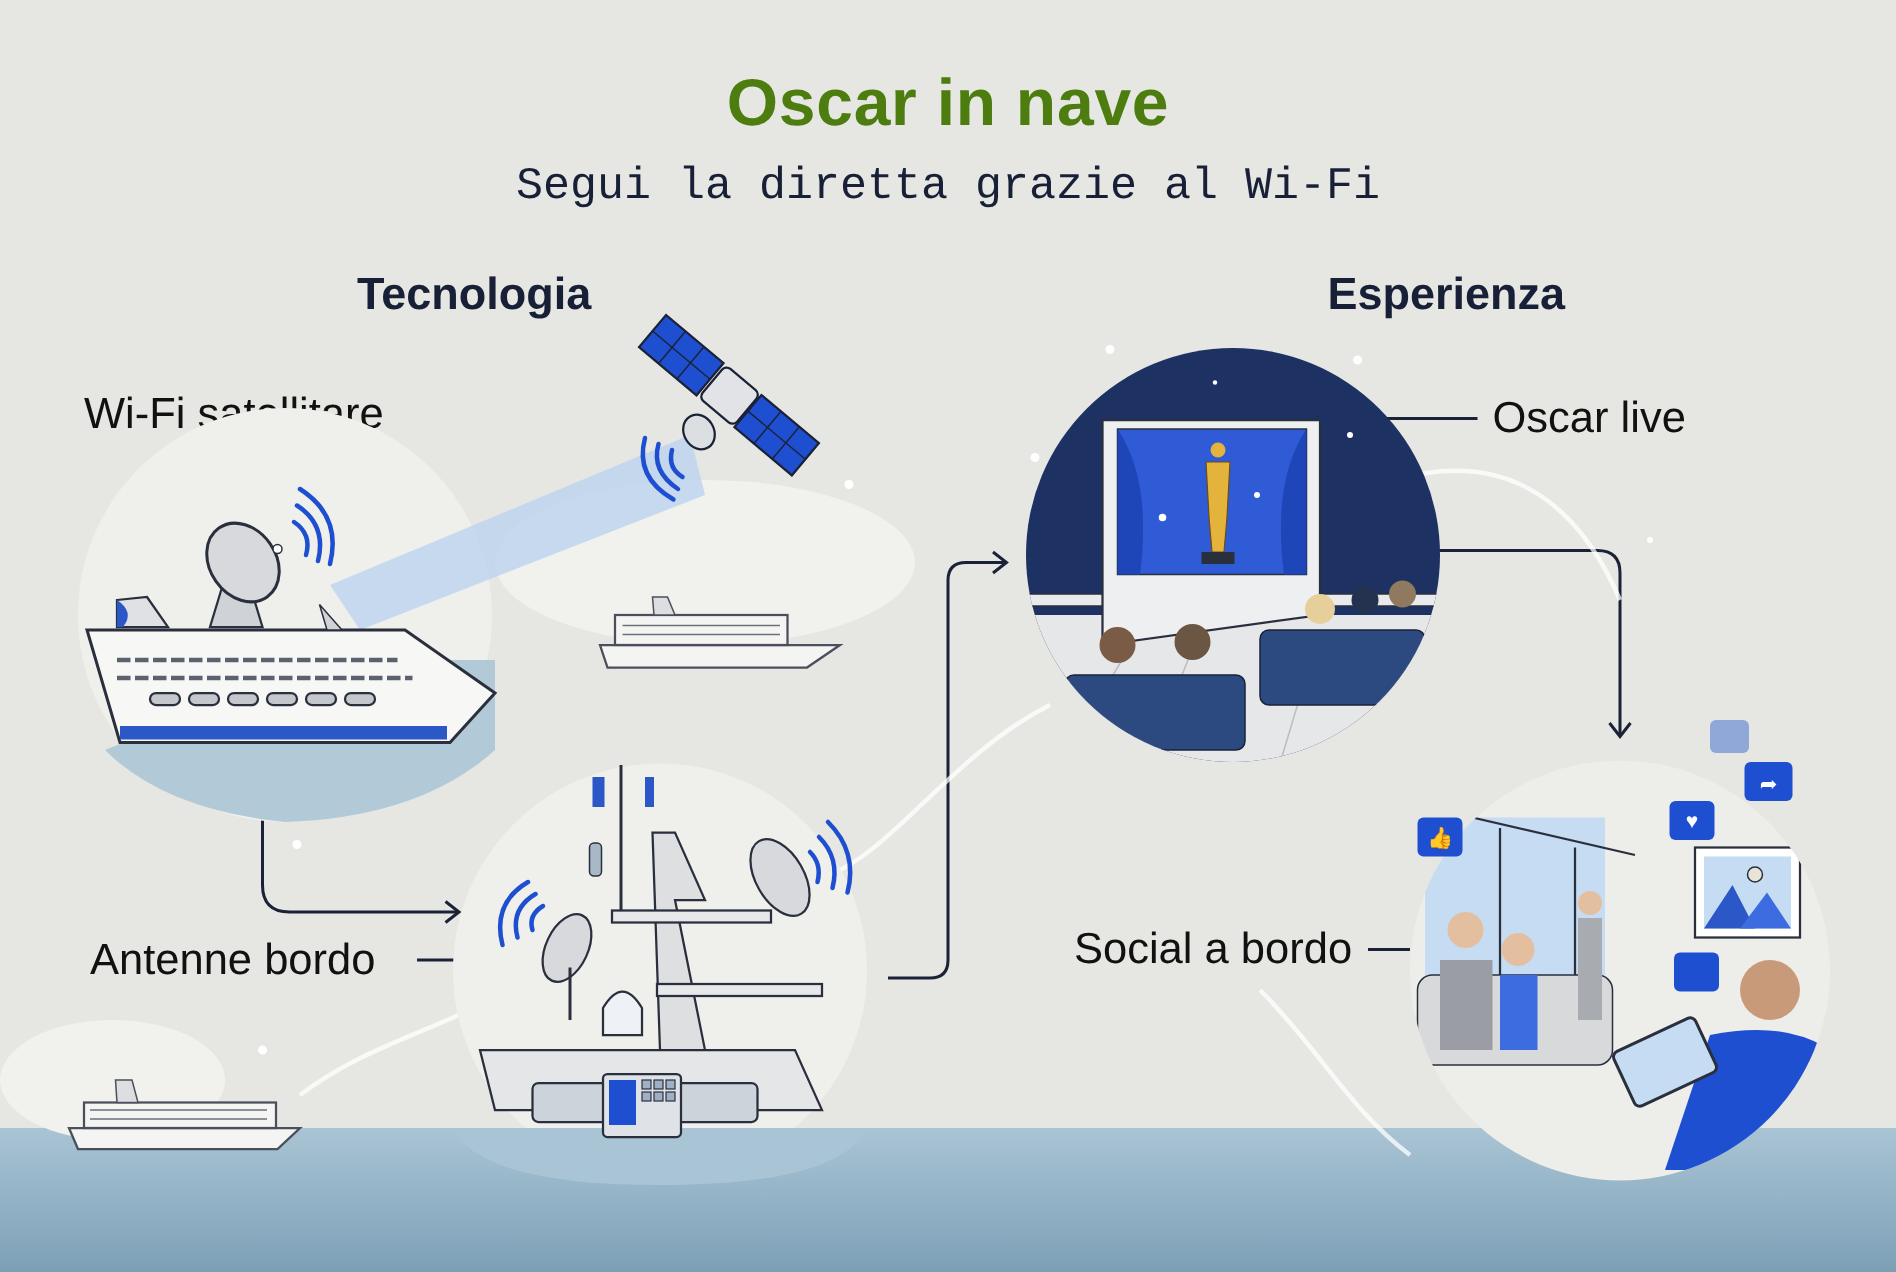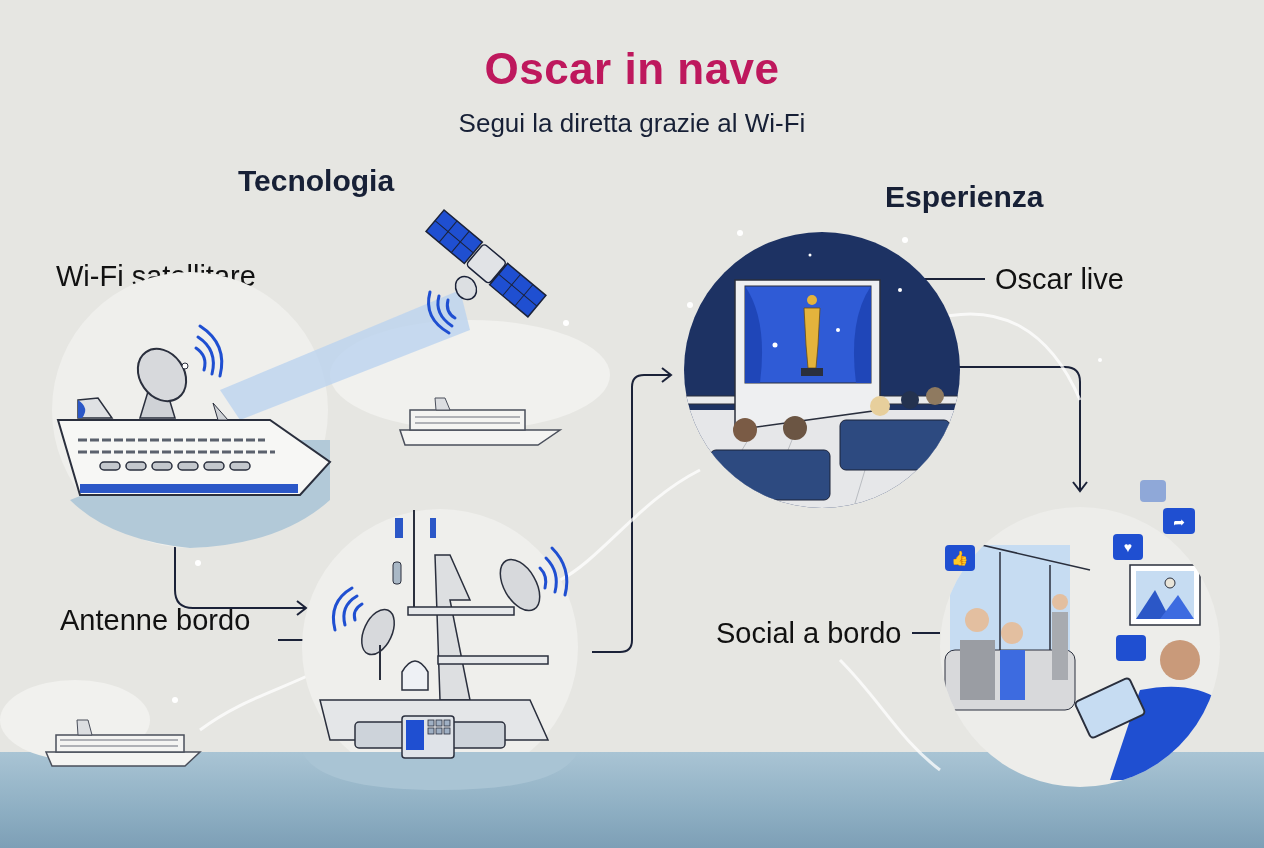--- a/index.html
+++ b/index.html
@@ -5,25 +5,25 @@
   html, body { margin: 0; padding: 0; }
   body {
     width: 1264px; height: 848px; overflow: hidden; position: relative;
     background: #e6e6e2;
     font-family: "Liberation Sans", sans-serif;
     color: #141a2b;
   }
   .abs { position: absolute; }
   .title {
     left: 0; width: 1264px; top: 44px; text-align: center;
-    font-size: 44px; font-weight: bold; color: #be185d; letter-spacing: 0.5px;
+    font-size: 44px; font-weight: bold; color: #4d7c0f; letter-spacing: 0.5px;
   }
   .subtitle {
     left: 0; width: 1264px; top: 108px; text-align: center;
-    font-size: 26px; color: #172036;
+    font-size: 30px; color: #172036; font-family: Liberation Mono, monospace;
   }
   .section {
     font-size: 30px; font-weight: bold; color: #172036;
   }
   .label { font-size: 29px; color: #111; white-space: nowrap; }
   .sea {
     left: 0; top: 752px; width: 1264px; height: 96px;
     background: linear-gradient(#a9c4d4, #8eafc3 60%, #7d9fb6);
   }
   .cloud { background: #f1f1ee; border-radius: 50%; }
@@ -33,25 +33,25 @@
 <body>
 
 <div class="abs sea"></div>
 
 <div class="abs cloud" style="left:330px;top:320px;width:280px;height:110px;"></div>
 <div class="abs cloud" style="left:0px;top:680px;width:150px;height:80px;"></div>
 
 <div class="abs title">Oscar in nave</div>
 <div class="abs subtitle">Segui la diretta grazie al Wi-Fi</div>
 
-<div class="abs section" style="left:238px;top:164px;text-align:center;">Tecnologia</div>
+<div class="abs section" style="left:238px;top:180px;text-align:center;">Tecnologia</div>
 <div class="abs section" style="left:855px;top:180px;margin-left:30px;">Esperienza</div>
 
 <div class="abs label" style="left:56px;top:260px;">Wi-Fi satellitare</div>
-<div class="abs label" style="left:60px;top:604px;">Antenne bordo</div>
+<div class="abs label" style="left:60px;top:624px;">Antenne bordo</div>
 <div class="abs label" style="left:995px;top:263px;">Oscar live</div>
 <div class="abs label" style="left:716px;top:617px;">Social a bordo</div>
 
 <svg style="left:0;top:0;" width="1264" height="848">
   <g fill="none" stroke="#1b2238" stroke-width="2">
 
     <path d="M175 520 V590 Q175 608 193 608 H305"></path>
     <path d="M297 601 L306 608 L297 615"></path>
 
     <path d="M278 640 H312"></path>

